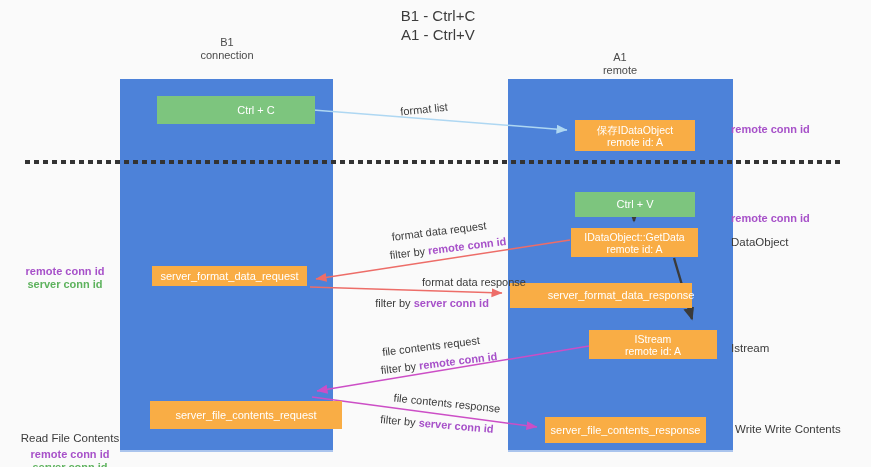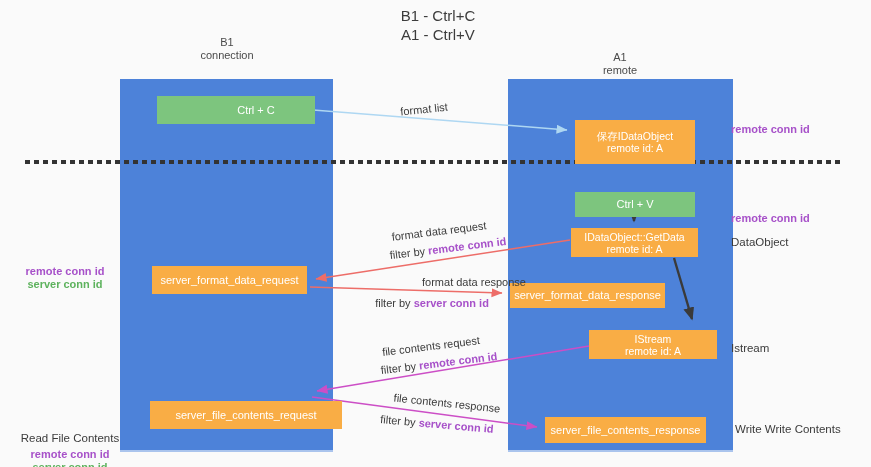--- a/index.html
+++ b/index.html
@@ -76,39 +76,39 @@
     <path d="M570,240 L316,279" stroke="#ed6d68" stroke-width="1.5" fill="none" marker-end="url(#ah-red)"></path>
     <path d="M310,287 L502,293" stroke="#ed6d68" stroke-width="1.5" fill="none" marker-end="url(#ah-red)"></path>
     <path d="M589,346 L317,391" stroke="#cc4ec6" stroke-width="1.5" fill="none" marker-end="url(#ah-mag)"></path>
     <path d="M312,397 L537,427" stroke="#cc4ec6" stroke-width="1.5" fill="none" marker-end="url(#ah-mag)"></path>
   </svg>
 
   <div class="node green" style="left:157px;top:96px;width:118px;height:28px;padding-left:40px;">
     <span>Ctrl + C</span>
   </div>
 
-  <div class="node orange two" style="left:575px;top:120px;width:120px;height:44px;">
+  <div class="node orange two" style="left:575px;top:120px;width:120px;height:31px;">
     <span>保存IDataObject</span>
     <span>remote id: A</span>
   </div>
 
   <div class="node green" style="left:575px;top:172px;width:120px;height:25px;margin-top:20px;">
     <span>Ctrl + V</span>
   </div>
 
   <div class="node orange two" style="left:571px;top:228px;width:127px;height:29px;">
     <span>IDataObject::GetData</span>
     <span>remote id: A</span>
   </div>
 
-  <div class="node orange" style="left:152px;top:266px;width:155px;height:28px;">
+  <div class="node orange" style="left:152px;top:266px;width:155px;height:20px;">
     <span>server_format_data_request</span>
   </div>
 
-  <div class="node orange" style="left:510px;top:283px;width:155px;height:25px;">
+  <div class="node orange" style="left:510px;top:283px;width:142px;height:25px;padding-left:40px;">
     <span>server_format_data_response</span>
   </div>
 
   <div class="node orange two" style="left:589px;top:330px;width:128px;height:29px;">
     <span>IStream</span>
     <span>remote id: A</span>
   </div>
 
   <div class="node orange" style="left:150px;top:383px;width:192px;height:28px;margin-top:18px;">
     <span>server_file_contents_request</span>

